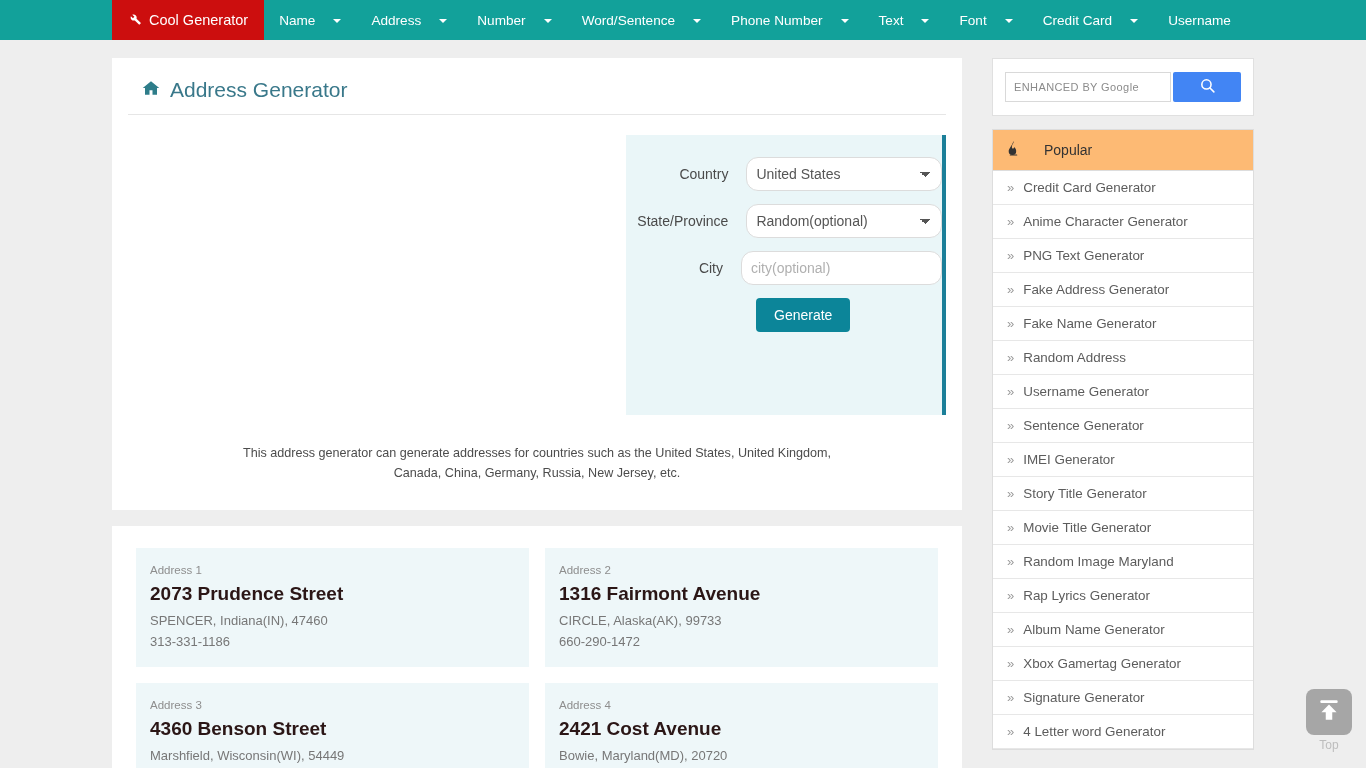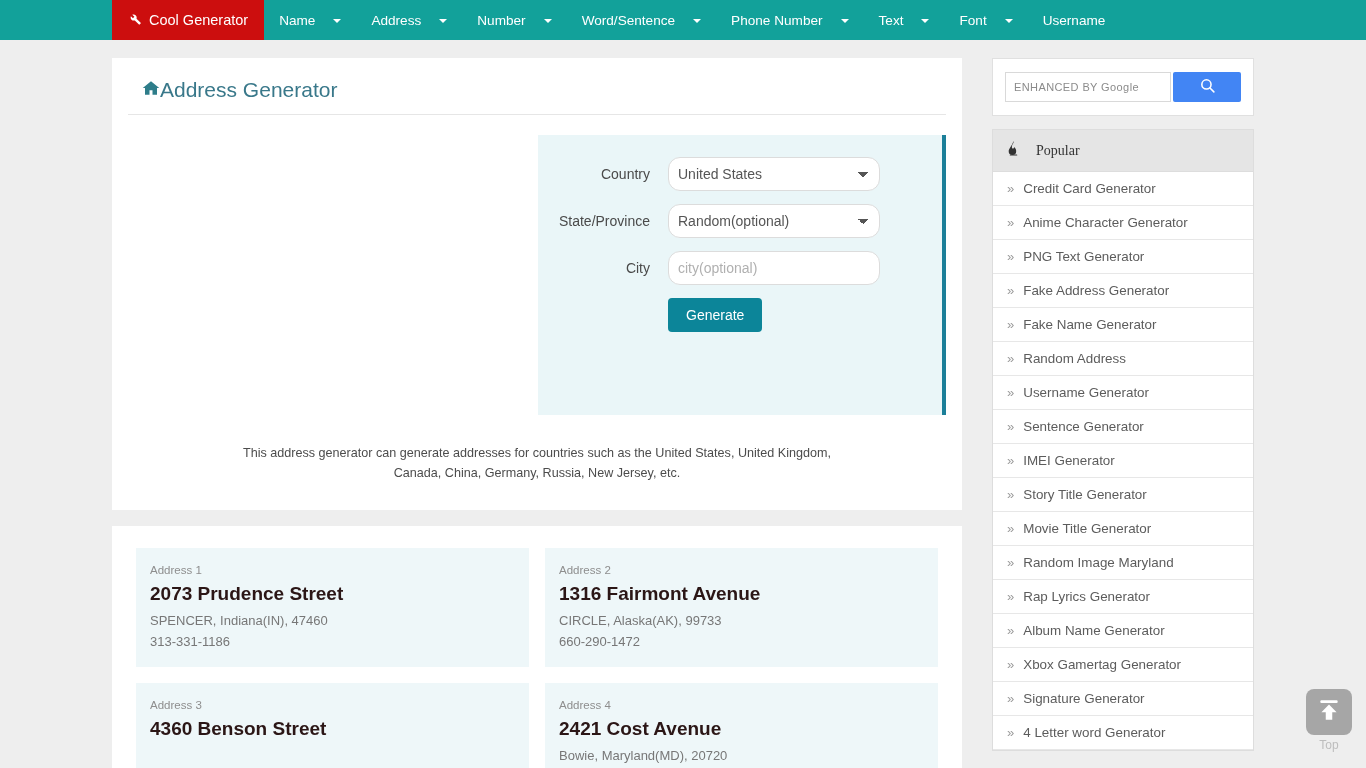--- a/index.html
+++ b/index.html
@@ -69,37 +69,38 @@
   
   .panel {
     background: #ffffff;
     padding: 16px 16px 18px 16px;
     margin-bottom: 16px;
   }
 
   .page-title {
     display: flex;
     align-items: center;
+    gap: 10px;
     color: #39788a;
     font-size: 21px;
     font-weight: 400;
     padding: 4px 0 12px 14px;
     border-bottom: 1px solid #e6e6e6;
   }
   .page-title .home-icon { color: #2e7d8a; display: block; }
 
   .gen-area {
     display: flex;
     min-height: 300px;
     padding-top: 20px;
   }
   .ad-slot { flex: 1 1 auto; }
 
   .form-box {
-    width: 408px;
+    width: 320px;
     background: #eaf6f8;
     border-right: 4px solid #1b7f99;
     padding: 22px 0 28px 0;
   }
   .form-row {
     display: flex;
     align-items: center;
     margin-bottom: 13px;
   }
   .form-label {
@@ -217,29 +218,28 @@
     align-items: center;
     justify-content: center;
   }
 
   .popular-box {
     margin-top: 13px;
     border: 1px solid #dddddd;
     background: #ffffff;
   }
   .popular-head {
-    background: #e5e5e5;
+    background: #fdba74;
     border-bottom: 1px solid #dddddd;
     padding: 11px 14px;
     display: flex;
     align-items: center;
-    gap: 16px;
+    gap: 24px;
     font-size: 14px;
     color: #333333;
-    font-family: Liberation Serif, serif;
   }
   .pop-item {
     border-bottom: 1px solid #e7e7e7;
     padding: 9px 14px;
     font-size: 13.4px;
     color: #5c5c5c;
     display: flex;
     align-items: baseline;
     gap: 9px;
     cursor: pointer;
@@ -305,20 +305,24 @@
       </div>
       <div class="nav-item">
         <span>Text</span>
         <span class="caret"></span>
       </div>
       <div class="nav-item">
         <span>Font</span>
         <span class="caret"></span>
       </div>
       <div class="nav-item">
+        <span>Credit Card</span>
+        <span class="caret"></span>
+      </div>
+      <div class="nav-item">
         <span>Username</span>
       </div>
     </div>
 </div>
 
 <div class="page">
 
   <div class="main-col">
 
     <div class="panel">
@@ -374,20 +378,21 @@
           </div>
           <div class="addr-card">
             <div class="addr-index">Address 2</div>
             <div class="addr-street">1316 Fairmont Avenue</div>
             <div class="addr-region">CIRCLE, Alaska(AK), 99733</div>
             <div class="addr-phone">660-290-1472</div>
           </div>
           <div class="addr-card">
             <div class="addr-index">Address 3</div>
             <div class="addr-street">4360 Benson Street</div>
+            <div class="addr-region">Marshfield, Wisconsin(WI), 54449</div>
           </div>
           <div class="addr-card">
             <div class="addr-index">Address 4</div>
             <div class="addr-street">2421 Cost Avenue</div>
             <div class="addr-region">Bowie, Maryland(MD), 20720</div>
           </div>
         </div>
     </div>
 
   </div>

